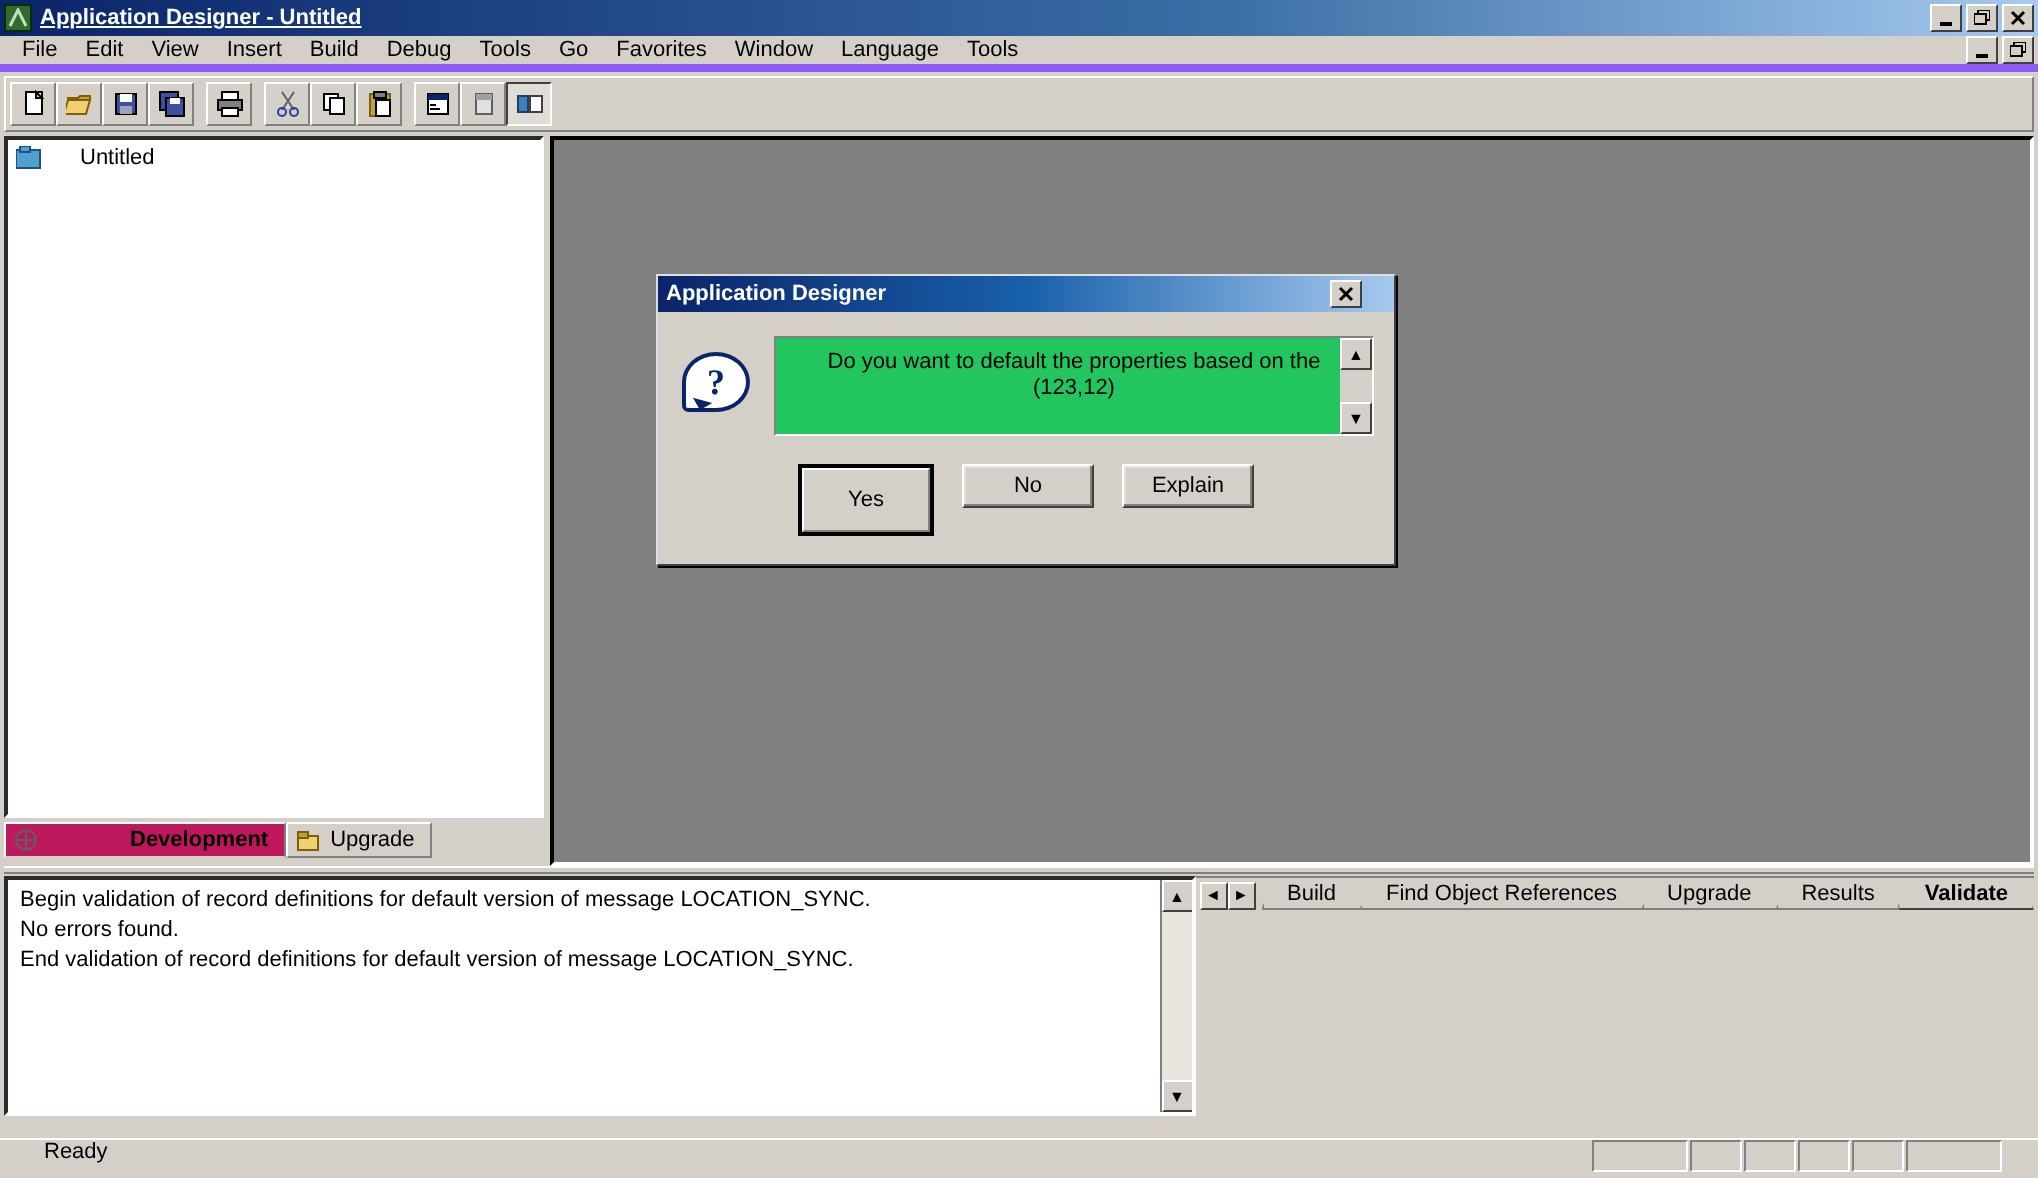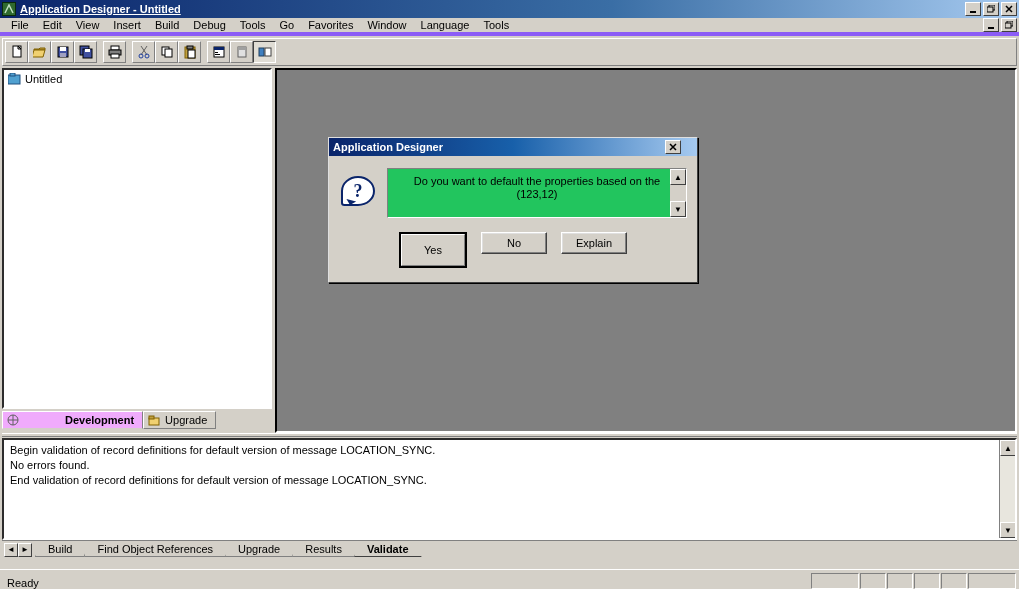--- a/index.html
+++ b/index.html
@@ -88,48 +88,48 @@
     margin-right:3px;
   }
   .tree-box{
     flex:1;
     background:#fff;
     border:2px inset #fff;
     border-top-color:#808080;border-left-color:#808080;
     padding:2px;
     overflow:auto;
   }
-  .tree-item{display:flex;align-items:center;gap:3px;padding:1px 2px;}
+  .tree-item{display:flex;align-items:center;gap:18px;padding:1px 2px;}
   .tree-icon{width:14px;height:12px;display:flex;}
   .left-tabs{
     height:22px;display:flex;align-items:flex-start;
     margin-top:2px;
   }
   .ltab{
     border:1px solid #808080;border-top-color:#fff;border-left-color:#fff;
     background:#d4d0c8;
     padding:2px 8px 2px 4px;
     display:flex;align-items:center;gap:3px;
     font-size:11px;
     margin-right:0px;
   }
-  .ltab.active{font-weight:bold;background:#f0abfc;border-bottom-color:#d4d0c8;gap:44px;}
+  .ltab.active{font-weight:bold;background:#be185d;border-bottom-color:#d4d0c8;gap:44px;}
   .right-pane{
     flex:1;
     background:#808080;
     border:2px inset #fff;
     border-top-color:#404040;border-left-color:#404040;
     position:relative;
   }
   
   .splitter{height:4px;background:#d4d0c8;border-top:1px solid #fff;border-bottom:1px solid #808080;margin:0 2px;cursor:row-resize;}
   .log-area{
     height:120px;
     margin:1px 2px;
-    display:flex;flex-direction:column;
+    display:flex;flex-direction:row;
   }
   .log-box{
     flex:1;background:#fff;
     border:2px inset #fff;border-top-color:#808080;border-left-color:#808080;
     padding:3px 6px;
     font-size:11px;line-height:15px;
     overflow:auto;
     position:relative;
   }
   .log-scroll{position:absolute;right:0;top:0;bottom:0;width:16px;background:#d4d0c8;border-left:1px solid #808080;}
@@ -151,21 +151,21 @@
     position:relative;
     clip-path: polygon(6px 0, calc(100% - 6px) 0, 100% 100%, 0 100%);
     padding-left:12px;padding-right:12px;
   }
   .btab.active{font-weight:bold;background:#d4d0c8;border-bottom:1px solid #404040;}
   
   .statusbar{
     position:absolute;left:0;right:0;bottom:0;height:20px;
     background:#d4d0c8;
     border-top:1px solid #fff;
-    display:flex;align-items:flex-end;padding:0 3px;
+    display:flex;align-items:flex-start;padding:0 18px;
   }
   .status-text{flex:0 0 auto;padding-left:4px;}
   .status-spacer{flex:1;}
   .status-cell{width:26px;height:16px;border:1px solid #808080;border-top-color:#808080;border-left-color:#808080;border-right-color:#fff;border-bottom-color:#fff;margin-left:1px;}
   .status-cell.wide{width:48px;}
   
   .dialog{
     position:absolute;
     left:328px; top:137px;
     width:370px;

